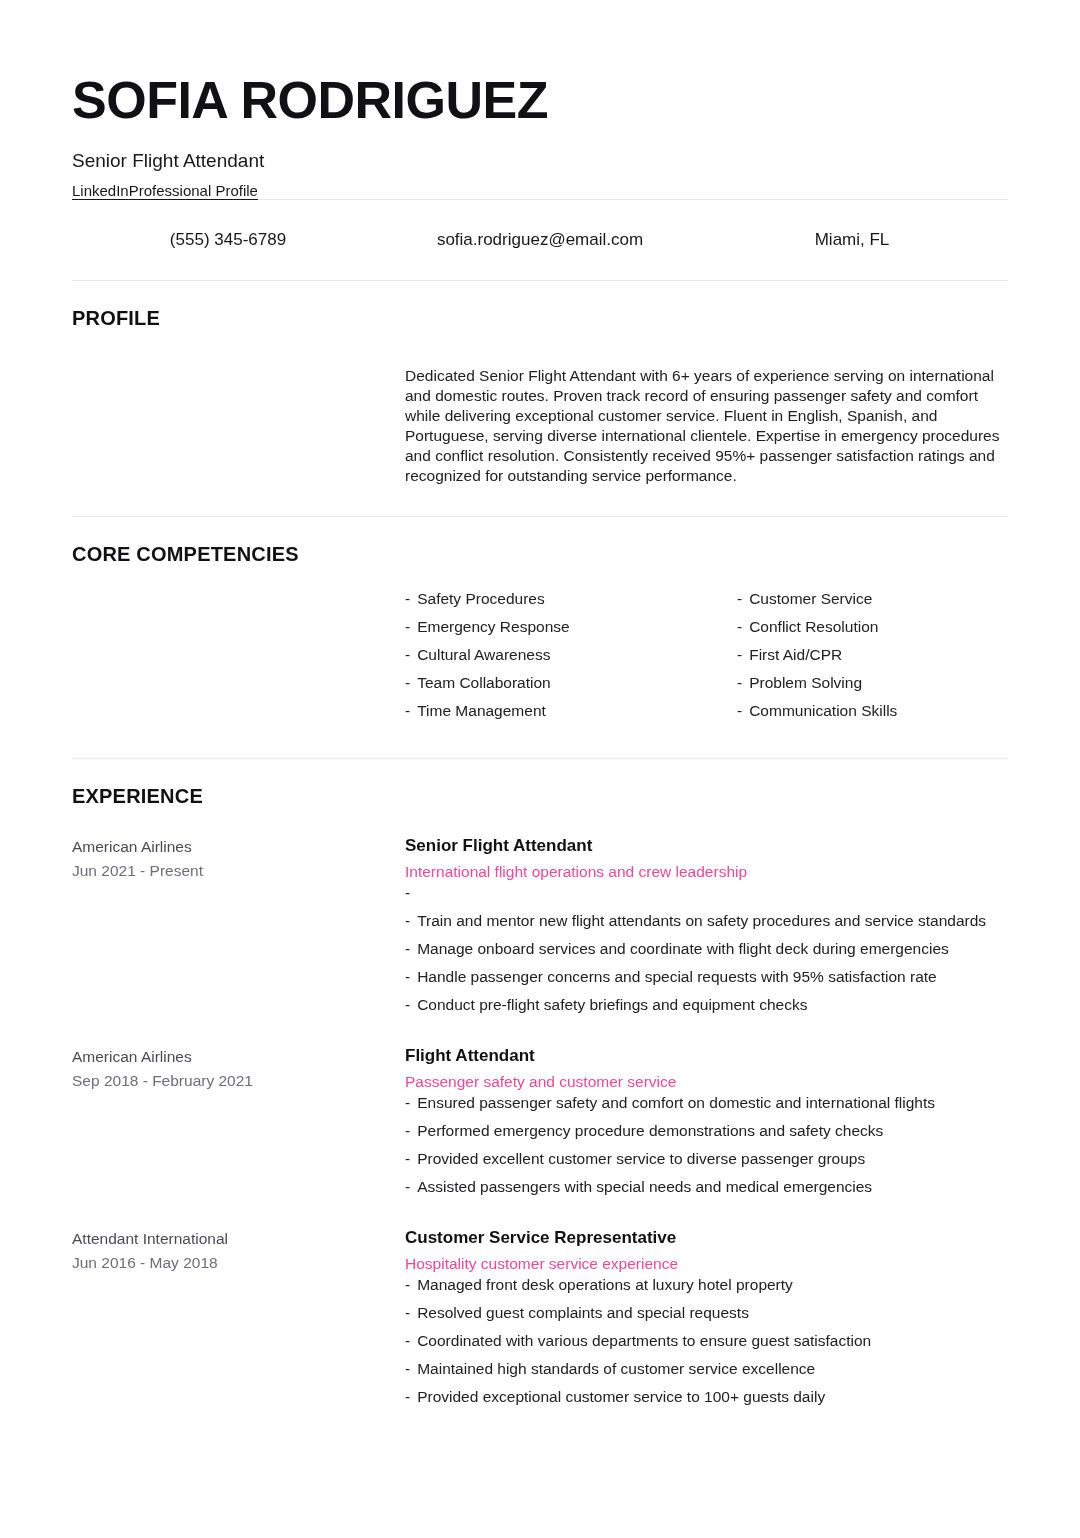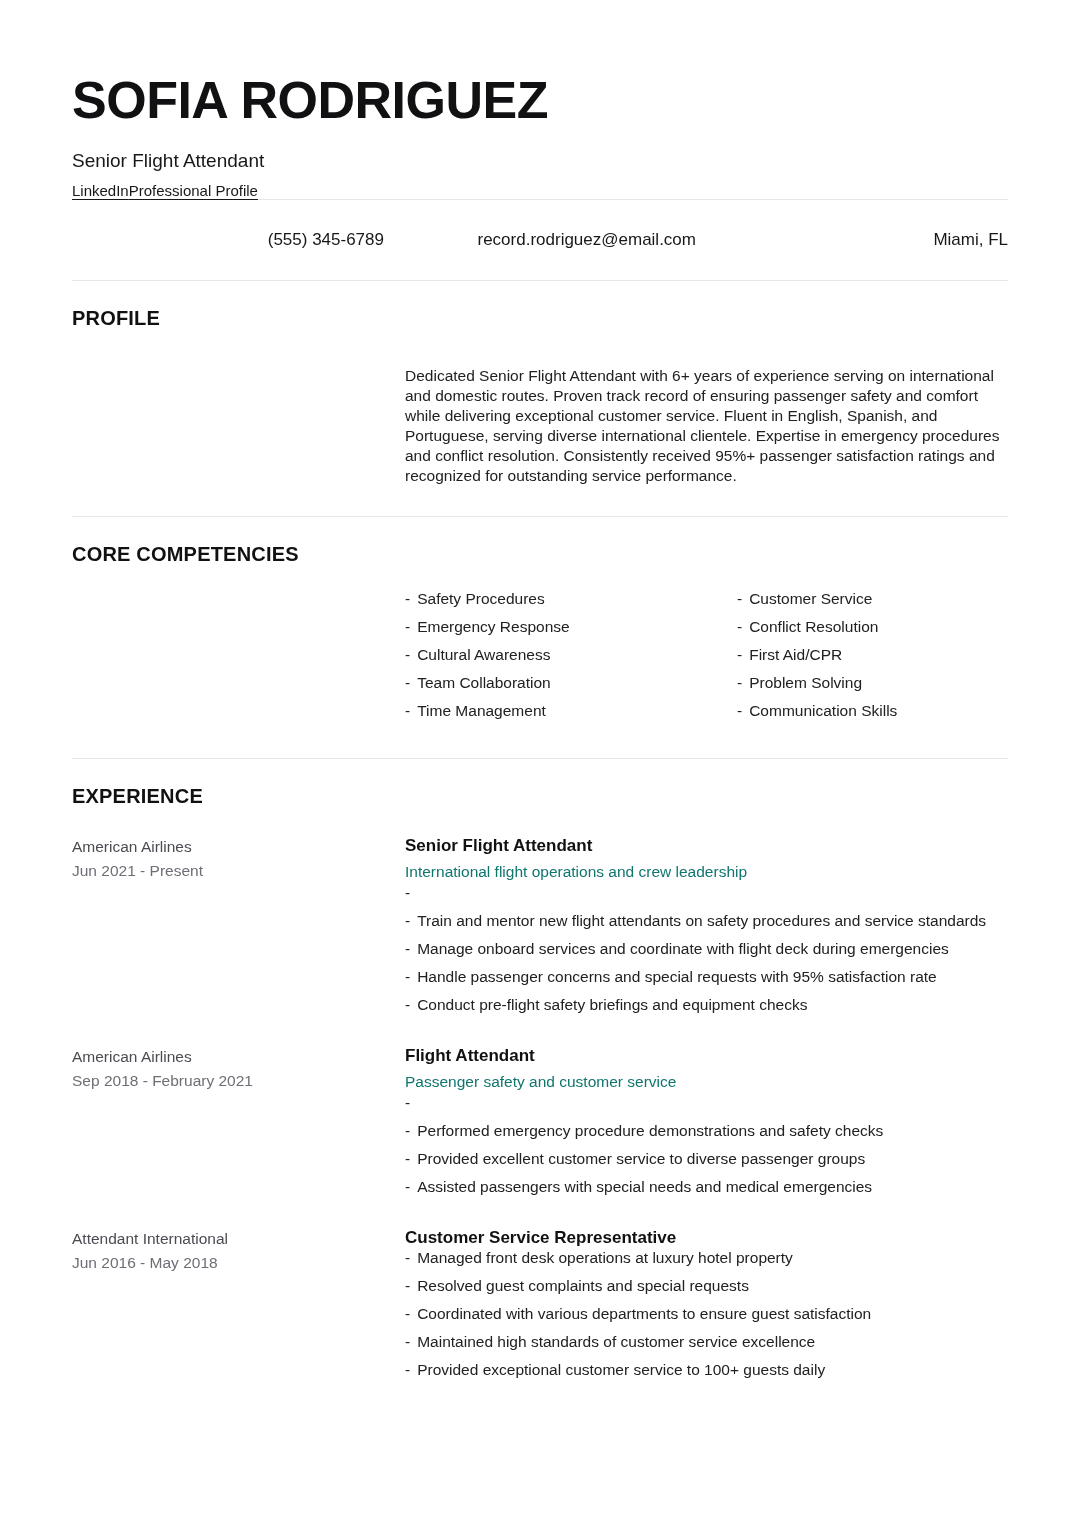--- a/index.html
+++ b/index.html
@@ -53,21 +53,21 @@
   .hr-header { margin-top: 23px; }
 
   
   .contact {
     display: grid;
     grid-template-columns: 1fr 1fr 1fr;
     align-items: center;
     padding: 30px 0;
     font-size: 17px;
   }
-  .contact > div { text-align: right; }
+  .contact > div { text-align: center; }
 
   
   .section { padding: 26px 0 30px 0; }
   .section-heading {
     font-size: 20px;
     font-weight: 700;
     letter-spacing: 0.2px;
     margin: 0;
     color: #111113;
   }
@@ -125,21 +125,21 @@
     margin: 0;
     font-size: 17px;
     font-weight: 700;
     line-height: 19px;
     color: #111113;
   }
   .job-subtitle {
     margin-top: 7px;
     font-size: 15.5px;
     line-height: 20px;
-    color: #0f766e;
+    color: #ec4899;
   }
   .job-bullets {
     margin-top: 15px;
     padding-left: 13px;
   }
   .bullet {
     display: flex;
     gap: 7px;
     font-size: 15.5px;
     line-height: 21px;
@@ -159,21 +159,21 @@
     <nav class="links">
       <a class="link">LinkedIn</a>
       <a class="link">Professional Profile</a>
     </nav>
   </header>
 
   <hr class="divider hr-header">
 
   <div class="contact">
     <div>(555) 345-6789</div>
-    <div>record.rodriguez@email.com</div>
+    <div>sofia.rodriguez@email.com</div>
     <div>Miami, FL</div>
   </div>
 
   <hr class="divider">
 
   <section class="section">
     <h2 class="section-heading">PROFILE</h2>
     <div class="section-row profile-row">
       <div></div>
       <p class="profile-text">Dedicated Senior Flight Attendant with 6+ years of experience serving on international and domestic routes. Proven track record of ensuring passenger safety and comfort while delivering exceptional customer service. Fluent in English, Spanish, and Portuguese, serving diverse international clientele. Expertise in emergency procedures and conflict resolution. Consistently received 95%+ passenger satisfaction ratings and recognized for outstanding service performance.</p>
@@ -276,20 +276,21 @@
       <div class="job-meta">
         <div class="job-company">American Airlines</div>
         <div class="job-dates">Sep 2018 - February 2021</div>
       </div>
       <div class="job-content">
         <h3 class="job-title">Flight Attendant</h3>
         <div class="job-subtitle">Passenger safety and customer service</div>
         <ul class="plain job-bullets">
           <li class="bullet">
               <span class="dash">-</span>
+              <span>Ensured passenger safety and comfort on domestic and international flights</span>
             </li>
           <li class="bullet">
               <span class="dash">-</span>
               <span>Performed emergency procedure demonstrations and safety checks</span>
             </li>
           <li class="bullet">
               <span class="dash">-</span>
               <span>Provided excellent customer service to diverse passenger groups</span>
             </li>
           <li class="bullet">
@@ -300,20 +301,21 @@
       </div>
     </div>
 
     <div class="section-row job">
       <div class="job-meta">
         <div class="job-company">Attendant International</div>
         <div class="job-dates">Jun 2016 - May 2018</div>
       </div>
       <div class="job-content">
         <h3 class="job-title">Customer Service Representative</h3>
+        <div class="job-subtitle">Hospitality customer service experience</div>
         <ul class="plain job-bullets">
           <li class="bullet">
               <span class="dash">-</span>
               <span>Managed front desk operations at luxury hotel property</span>
             </li>
           <li class="bullet">
               <span class="dash">-</span>
               <span>Resolved guest complaints and special requests</span>
             </li>
           <li class="bullet">

